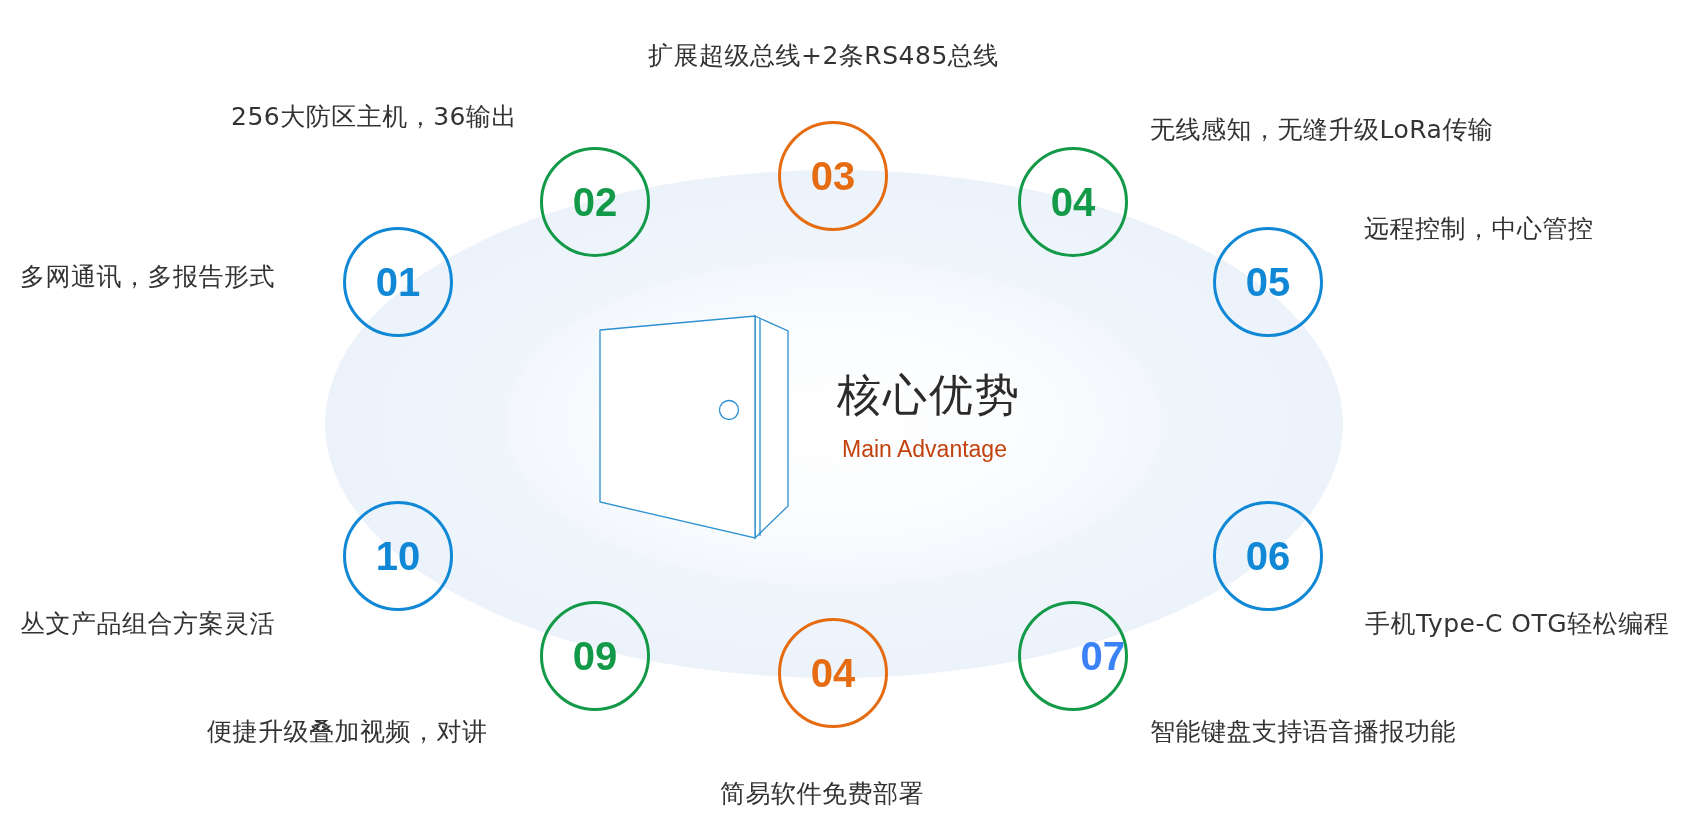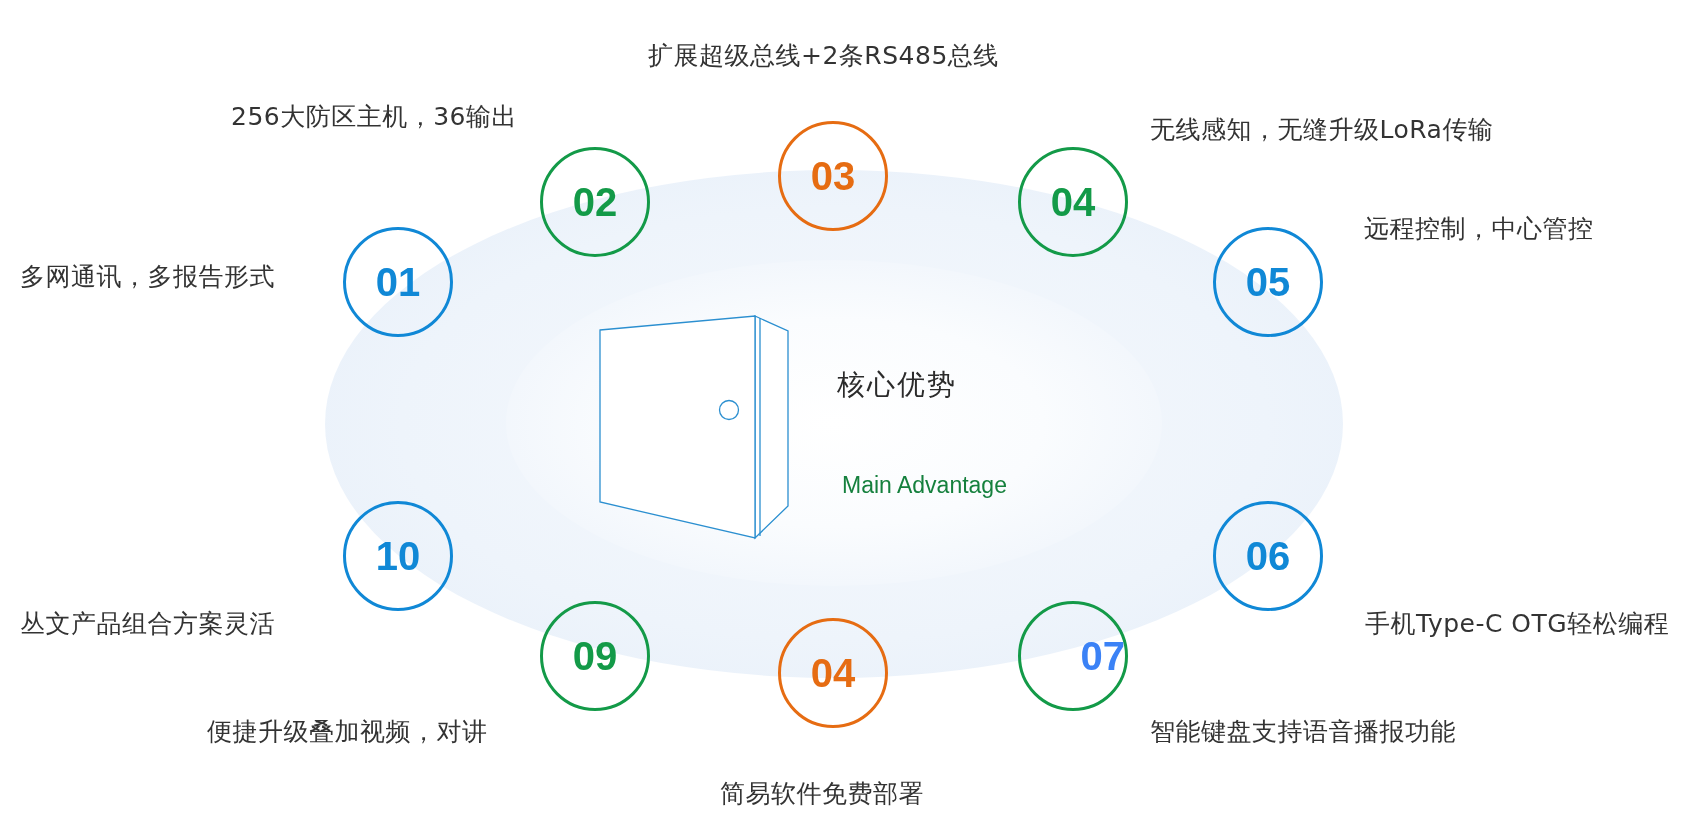--- a/index.html
+++ b/index.html
@@ -10,23 +10,23 @@
            background:radial-gradient(ellipse at center, #f6f9fd 0%, #eef4fb 60%, #e5eef9 100%); }
   .inner { left:506px; top:260px; width:656px; height:326px;
            background:radial-gradient(ellipse at center, #ffffff 0%, #fafcfe 45%, #eaf1fa 100%); }
   .badge { position:absolute; width:104px; height:104px; margin-left:-55px; margin-top:-55px;
            border:3px solid; border-radius:50%; background:transparent;
            display:flex; align-items:center; justify-content:center;
            font-family:"Liberation Sans",sans-serif; font-weight:bold; font-size:40px; cursor:pointer; }
   .label { position:absolute; font-size:25px; color:#333333; white-space:nowrap;
            transform:translateY(-50%); letter-spacing:0.5px; }
   .box { position:absolute; left:590px; top:306px; width:200px; height:240px; }
-  .title { position:absolute; left:837px; top:366px; font-size:28px; color:#2b2b2b; letter-spacing:2px; }
-  .subtitle { position:absolute; left:842px; top:436px; font-size:23px; color:#15803d;
-              font-family:"Liberation Sans",sans-serif;margin-top:36px; }
+  .title { position:absolute; left:837px; top:366px; font-size:44px; color:#2b2b2b; letter-spacing:2px; }
+  .subtitle { position:absolute; left:842px; top:436px; font-size:23px; color:#c2410c;
+              font-family:"Liberation Sans",sans-serif; }
 </style>
 </head>
 <body>
 
 <div class="ellipse outer"></div>
 <div class="ellipse inner"></div>
 
 <svg class="box" viewBox="0 0 200 240">
   <g fill="#ffffff" stroke="#2b8fd0" stroke-width="1.3">
     <polygon points="165,10 198,25 198,200 165,232"></polygon>

